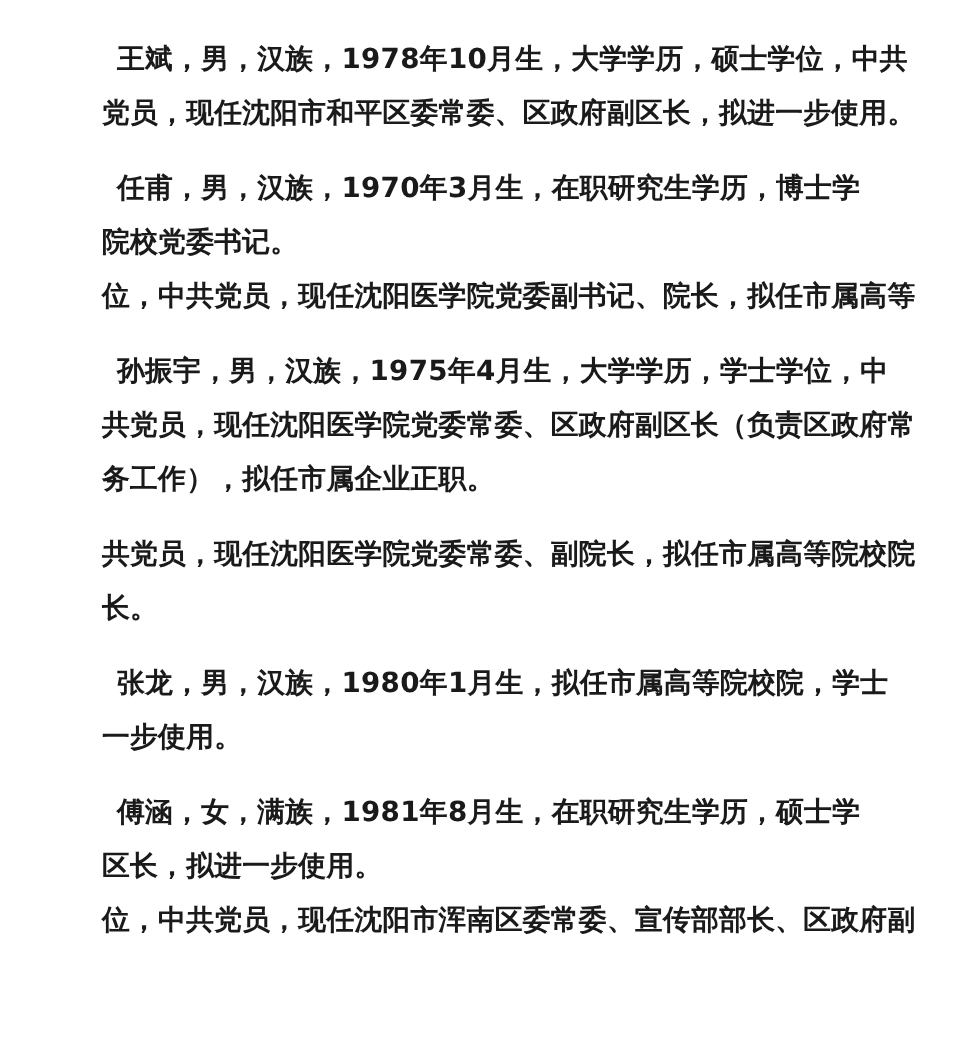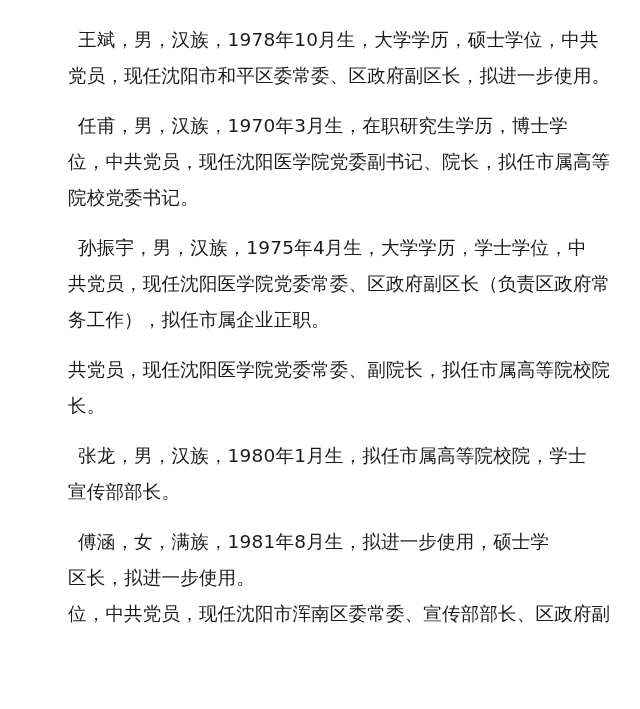--- a/index.html
+++ b/index.html
@@ -5,20 +5,21 @@
   html, body { margin: 0; padding: 0; }
   body {
     width: 640px; height: 709px; overflow: hidden;
     background: #ffffff;
     font-family: "DejaVu Sans", "Liberation Sans", sans-serif;
     color: #1a1a1a;
   }
   .doc {
     position: relative;
     padding: 22px 26px 0 40px;
+    font-weight: bold;
   }
   .para {
     margin: 0 0 14px 0;
     font-size: 18.5px;
     line-height: 36px;
     text-indent: 38px;
     letter-spacing: 0.2px;
     text-align: justify;
     word-break: break-all;
   }
@@ -29,34 +30,34 @@
 </head>
 <body>
 
 <div class="doc">
   <p class="para" style="text-indent:0">
     <span class="line first">王斌，男，汉族，1978年10月生，大学学历，硕士学位，中共</span>
     <span class="line rest">党员，现任沈阳市和平区委常委、区政府副区长，拟进一步使用。</span>
   </p>
   <p class="para" style="text-indent:0">
     <span class="line first">任甫，男，汉族，1970年3月生，在职研究生学历，博士学</span>
+    <span class="line rest">院校党委书记。</span>
     <span class="line rest">位，中共党员，现任沈阳医学院党委副书记、院长，拟任市属高等</span>
-    <span class="line rest">院校党委书记。</span>
   </p>
   <p class="para" style="text-indent:0">
     <span class="line first">孙振宇，男，汉族，1975年4月生，大学学历，学士学位，中</span>
     <span class="line rest">共党员，现任沈阳医学院党委常委、区政府副区长（负责区政府常</span>
     <span class="line rest">务工作），拟任市属企业正职。</span>
   </p>
   <p class="para" style="text-indent:0">
     <span class="line rest">共党员，现任沈阳医学院党委常委、副院长，拟任市属高等院校院</span>
     <span class="line rest">长。</span>
   </p>
   <p class="para" style="text-indent:0">
     <span class="line first">张龙，男，汉族，1980年1月生，拟任市属高等院校院，学士</span>
-    <span class="line rest">宣传部部长。</span>
+    <span class="line rest">一步使用。</span>
   </p>
   <p class="para" style="text-indent:0">
-    <span class="line first">傅涵，女，满族，1981年8月生，拟进一步使用，硕士学</span>
+    <span class="line first">傅涵，女，满族，1981年8月生，在职研究生学历，硕士学</span>
     <span class="line rest">区长，拟进一步使用。</span>
     <span class="line rest">位，中共党员，现任沈阳市浑南区委常委、宣传部部长、区政府副</span>
   </p>
 </div>
 
 </body></html>

